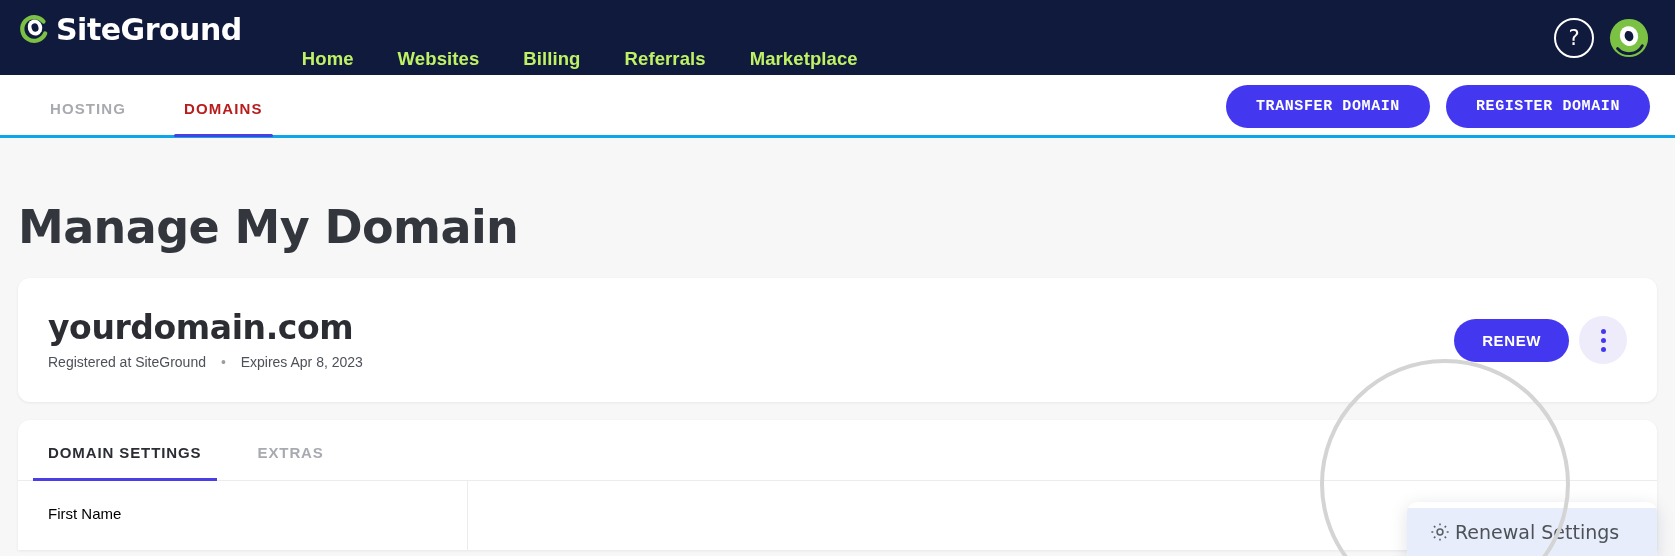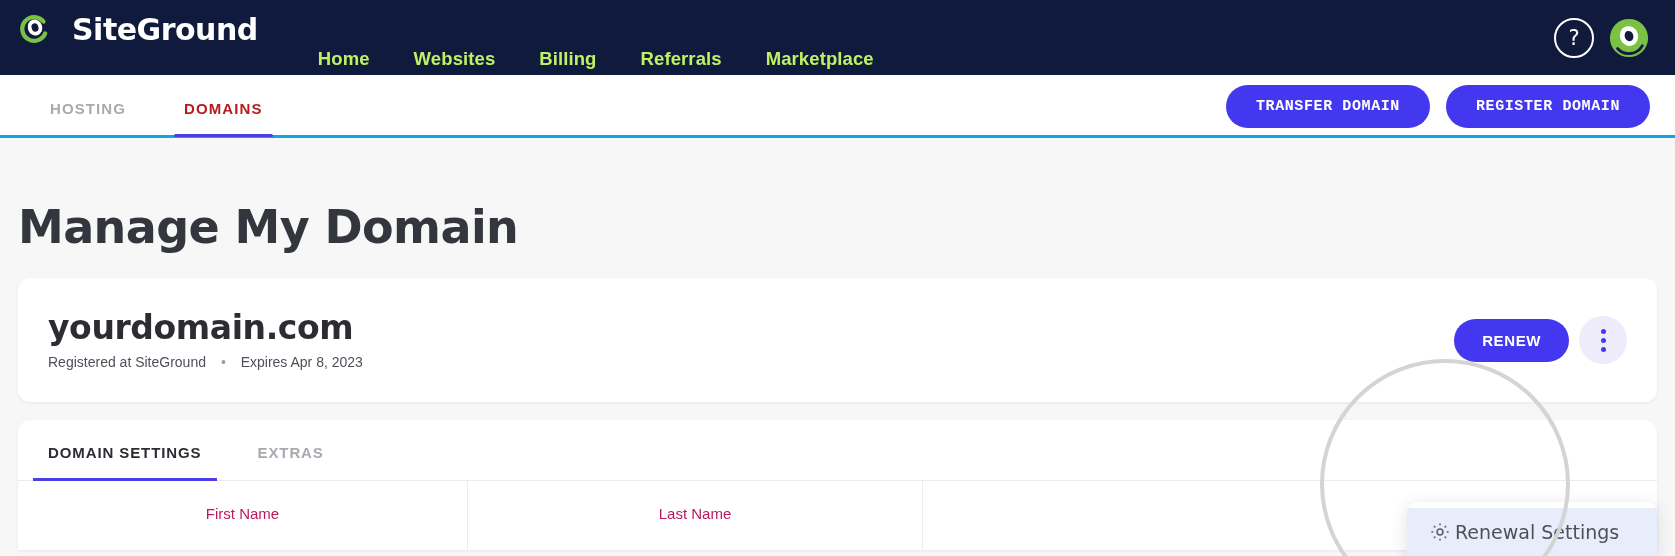--- a/index.html
+++ b/index.html
@@ -13,21 +13,21 @@
   
   .navbar {
     position: relative;
     height: 75px;
     background: #101a3d;
     display: flex;
     align-items: flex-end;
     padding: 0 0 0 18px;
   }
   .brand {
-    display: flex; align-items: center; gap: 20px;
+    display: flex; align-items: center; gap: 4px;
     height: 75px; padding-bottom: 16px;
     align-self: center;
   }
   .brand-mark { width: 34px; height: 34px; display:block; }
   .brand-word {
     color: #ffffff;
     font-size: 30px;
     font-weight: 700;
     letter-spacing: -0.5px;
     font-family: "DejaVu Sans", sans-serif;
@@ -205,23 +205,22 @@
   }
   .panel-tab.active { color: #2b2d33; }
   .panel-tab.active::after {
     content: ""; position: absolute;
     left: -15px; right: -15px; bottom: 0; height: 3px;
     background: #4a3fe4;
   }
   .field-row { display: flex; height: 69px; }
   .field-col {
     padding: 24px 30px 0 30px;
-    font-size: 15px; color: #be185d;
+    font-size: 15px; color: #000000;
     border-right: 1px solid #ececed;
-    text-align: center;
   }
   .field-col.c1 { width: 450px; }
   .field-col.c2 { width: 455px; }
   .field-col.c3 { flex: 1; border-right: none; }
 
   
   .lens {
     position: absolute;
     left: 1320px; top: 221px;
     width: 250px; height: 250px;
@@ -303,21 +302,20 @@
     </div>
   </div>
 
   <div class="settings-panel">
     <div class="panel-tabs">
       <div class="panel-tab active">DOMAIN SETTINGS</div>
       <div class="panel-tab">EXTRAS</div>
     </div>
     <div class="field-row">
       <div class="field-col c1">First Name</div>
-      <div class="field-col c2">Last Name</div>
       <div class="field-col c3"></div>
     </div>
   </div>
 
   <div class="dropdown">
     <div class="dd-item highlight">
       <span>
         <svg class="dd-icon" viewBox="0 0 24 24" fill="none" stroke="#5b5f66" stroke-width="1.7">
           <circle cx="12" cy="12" r="3.2"></circle>
           <path d="M12 2.6v2.1M12 19.3v2.1M21.4 12h-2.1M4.7 12H2.6M18.6 5.4l-1.5 1.5M6.9 17.1l-1.5 1.5M18.6 18.6l-1.5-1.5M6.9 6.9L5.4 5.4"></path>

